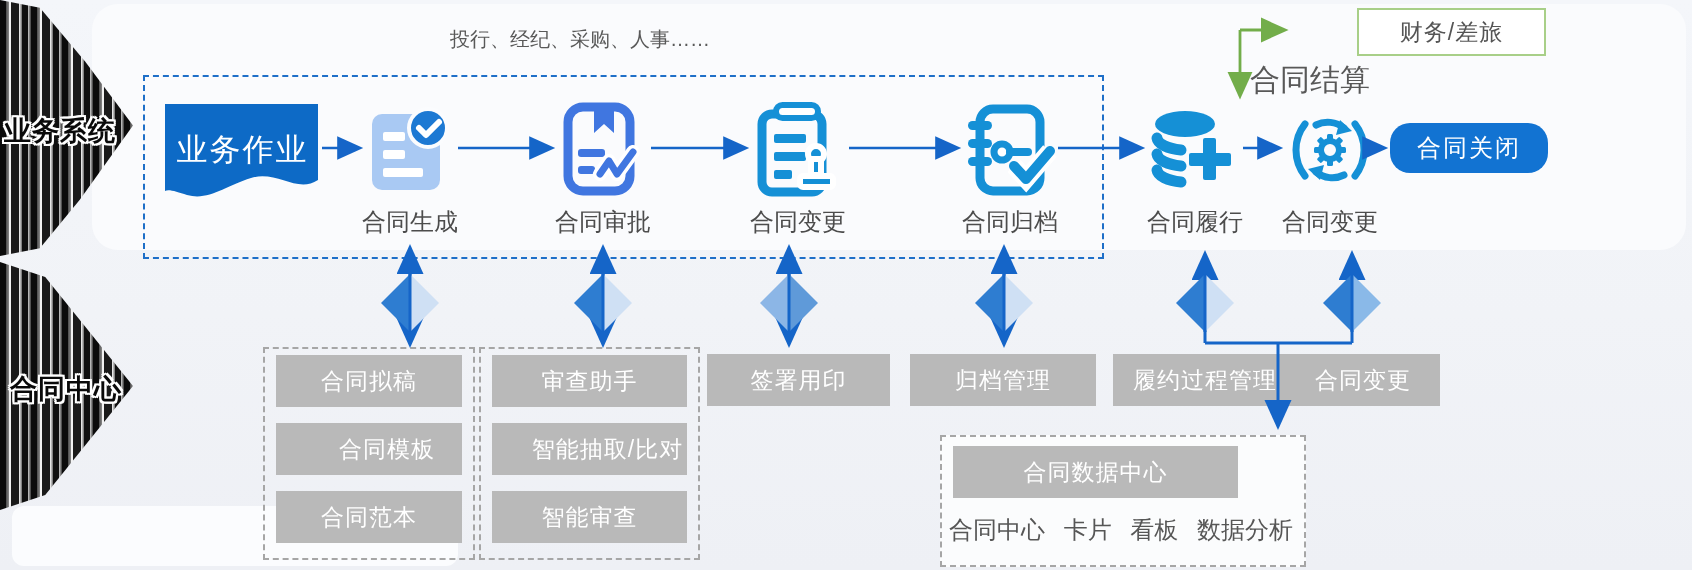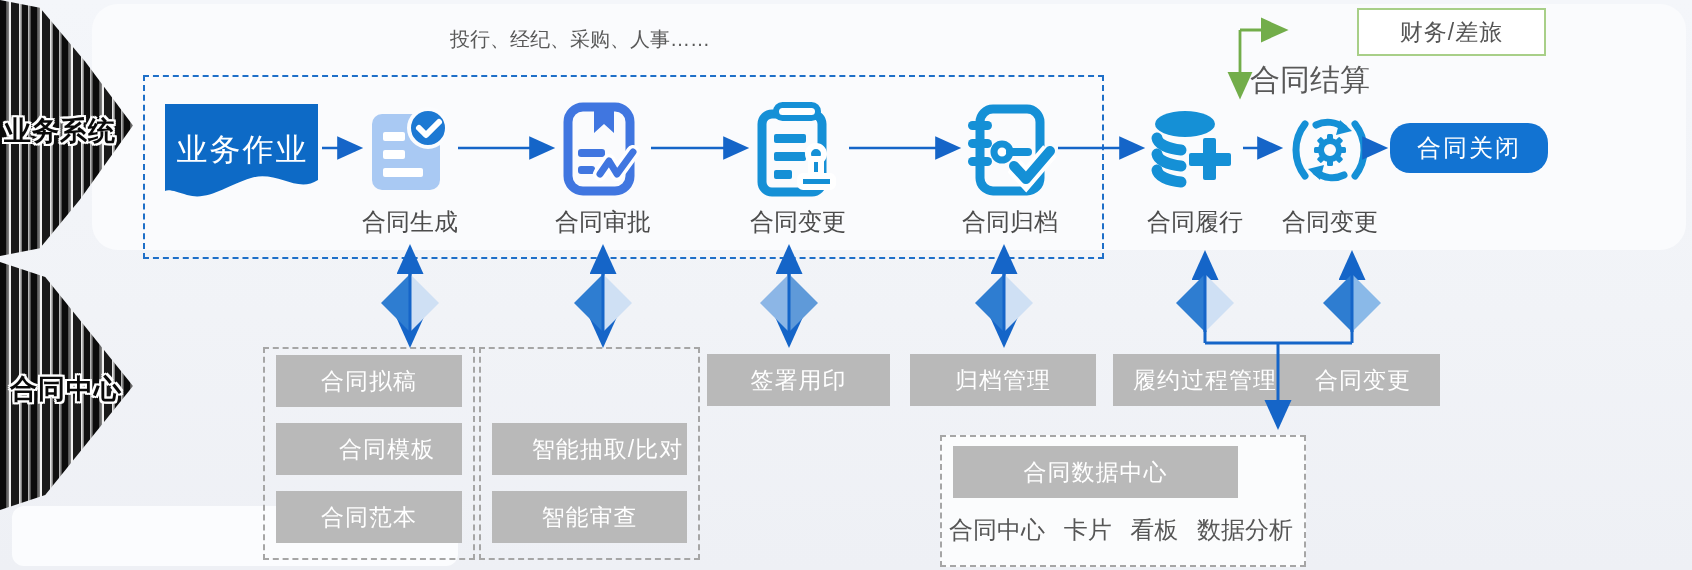--- a/index.html
+++ b/index.html
@@ -148,20 +148,21 @@
   <div class="abs gbox" style="left:1113px;top:354px;width:184px;">履约过程管理</div>
   <div class="abs gbox" style="left:1286px;top:354px;width:154px;">合同变更</div>
 
   <div class="abs group g1">
     <div class="gbox gi1">合同拟稿</div>
     <div class="gbox gi2">合同模板</div>
     <div class="gbox gi3">合同范本</div>
   </div>
 
   <div class="abs group g2">
+    <div class="gbox gi1">审查助手</div>
     <div class="gbox gi2">智能抽取/比对</div>
     <div class="gbox gi3">智能审查</div>
   </div>
 
   <div class="abs dc-box"></div>
   <div class="abs gbox dc-bar">合同数据中心</div>
   <div class="abs dc-items">合同中心 卡片 看板 数据分析</div>
 
   <svg class="layer" width="1692" height="570" viewBox="0 0 1692 570">
     <defs>

